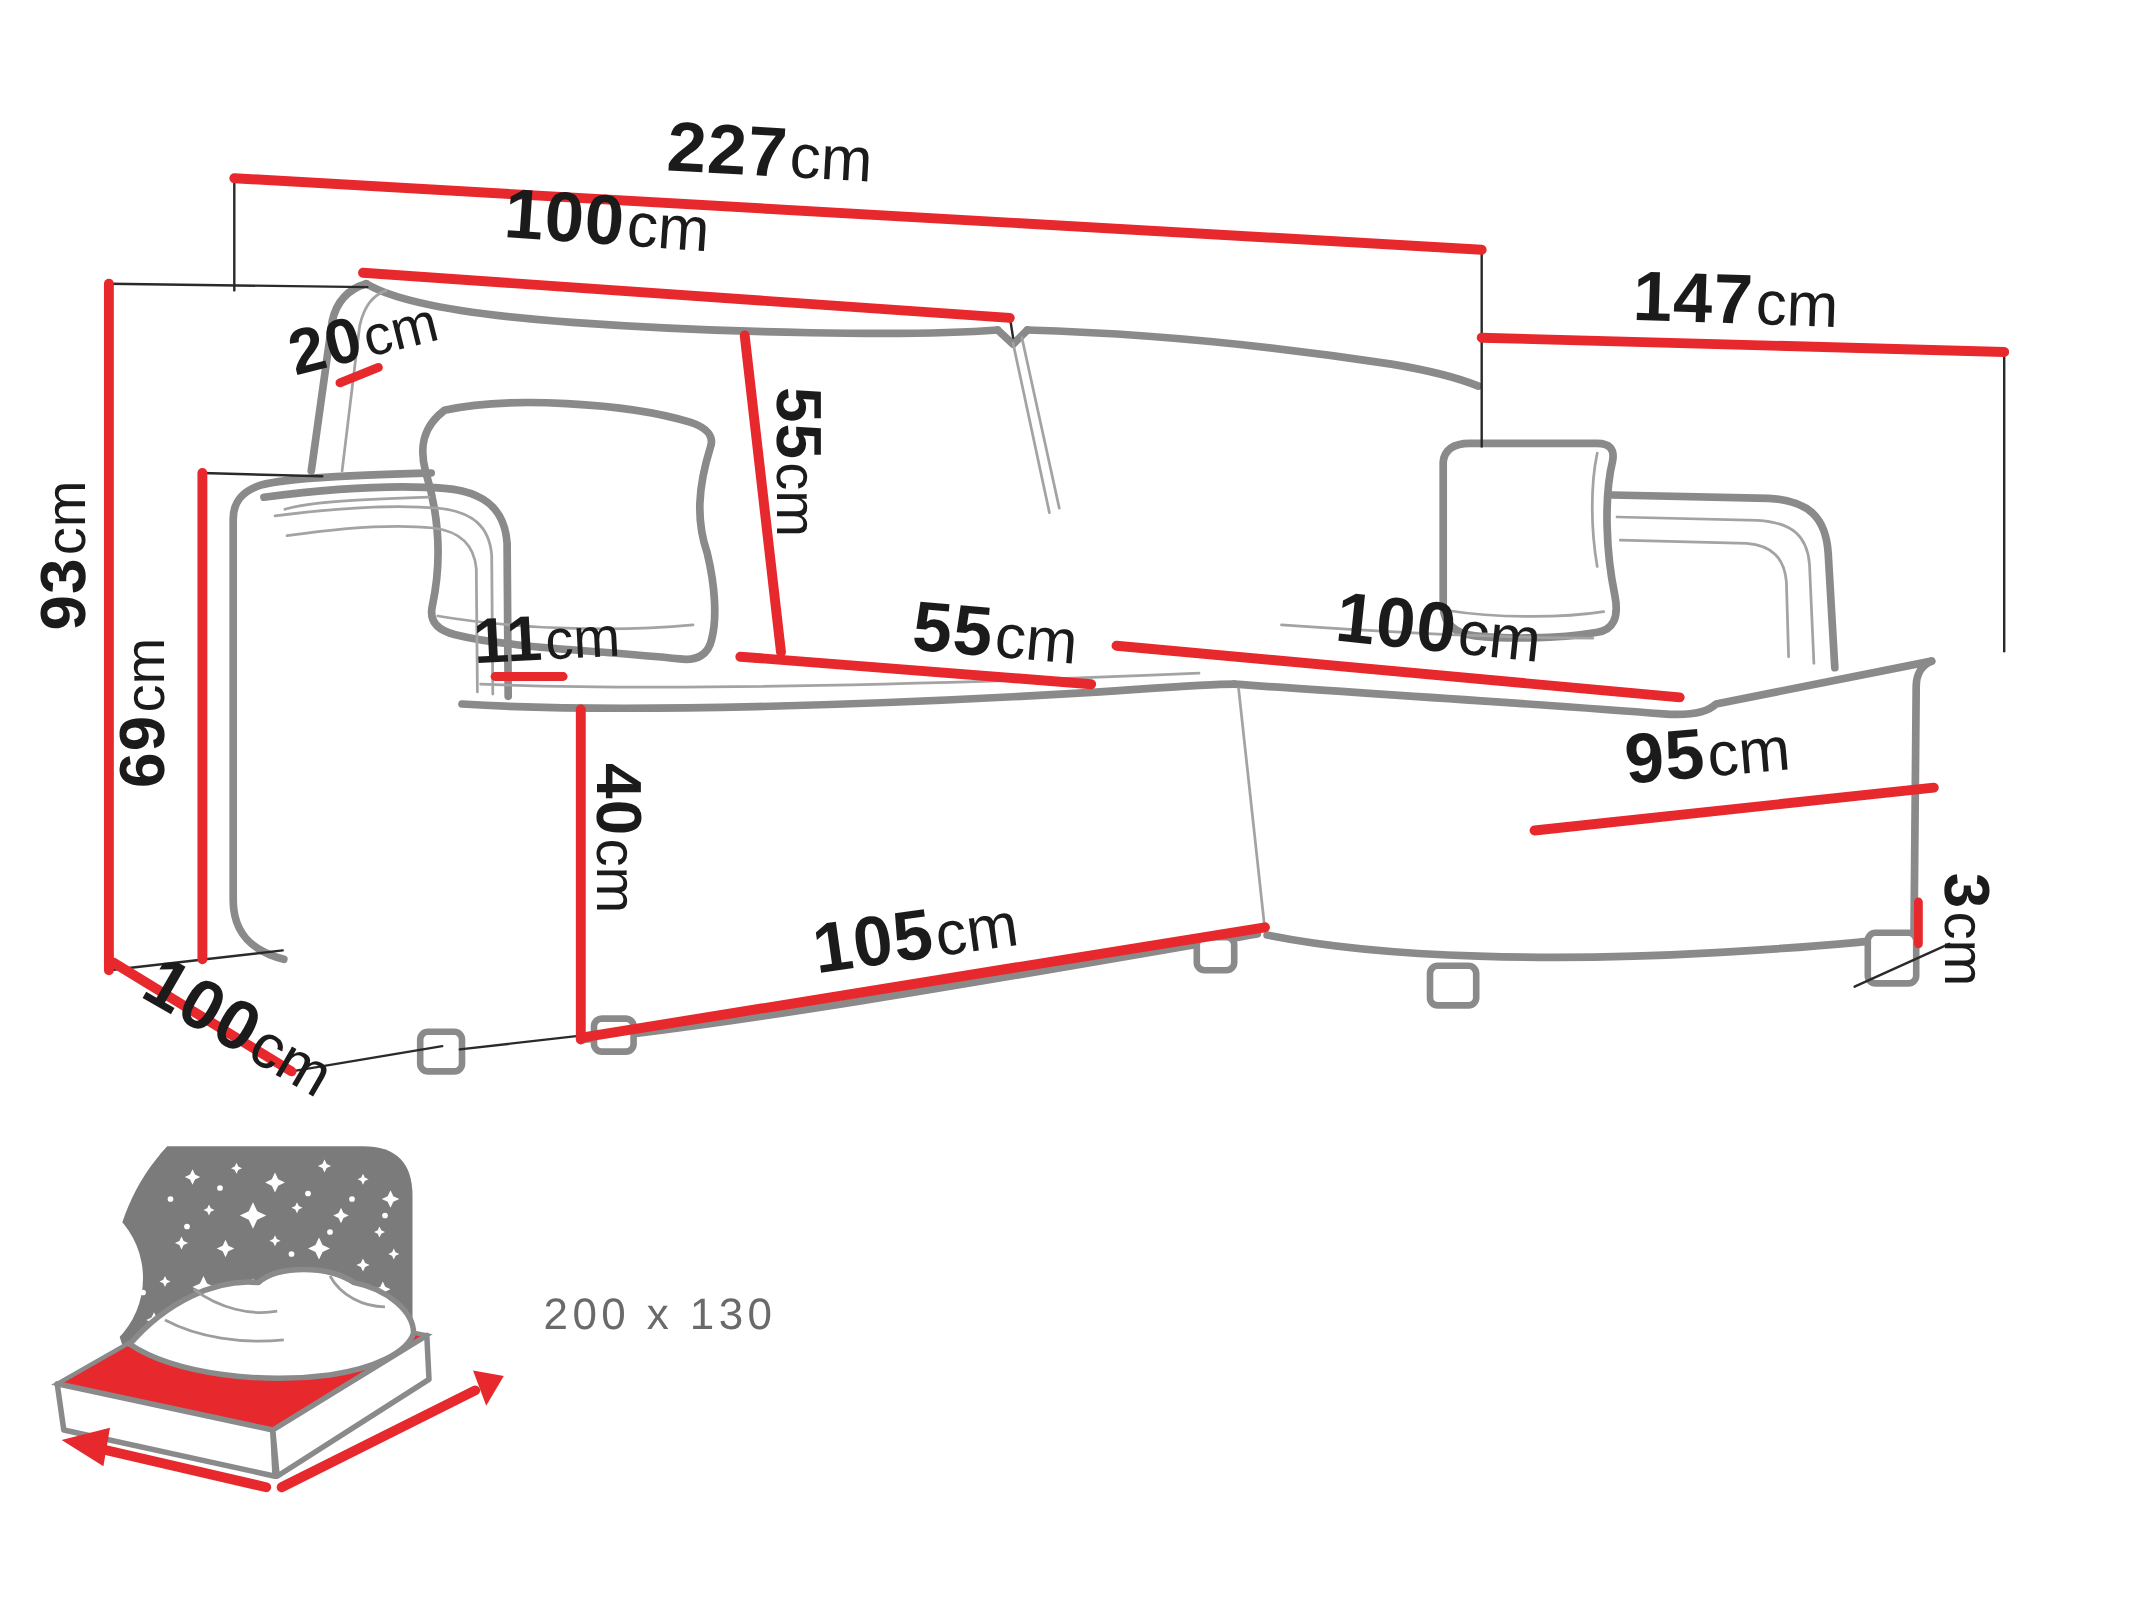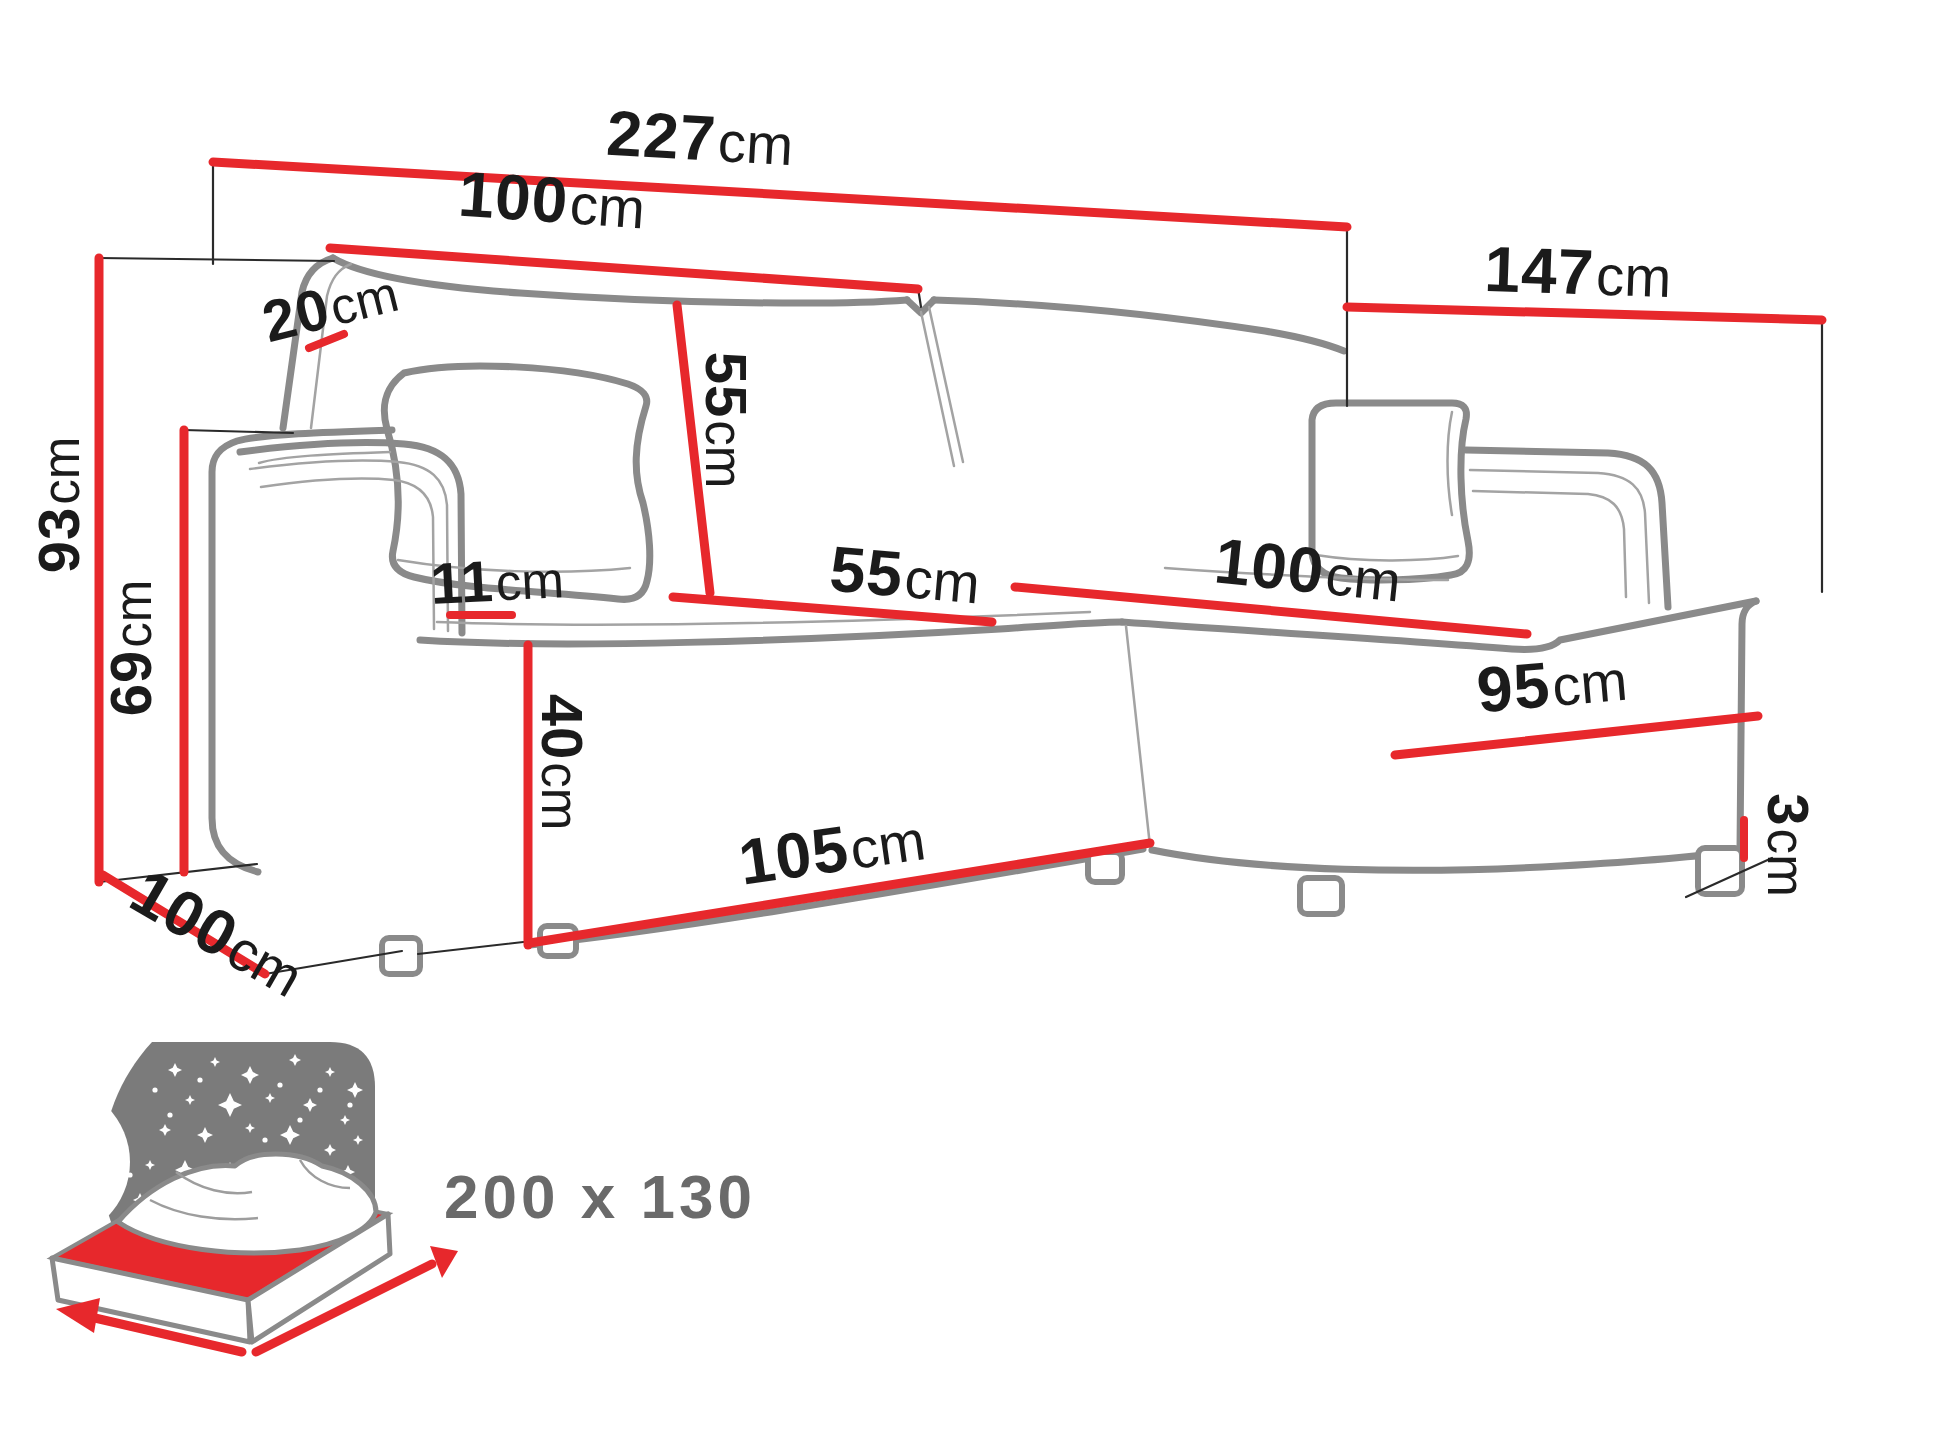--- a/index.html
+++ b/index.html
@@ -6,21 +6,21 @@
   #stage{position:relative;width:1940px;height:1455px;background:#ffffff;overflow:hidden;
          font-family:"Liberation Sans", sans-serif;}
   #lineart{position:absolute;left:0;top:0;}
   .dim{position:absolute;display:flex;align-items:baseline;white-space:nowrap;
        transform:translate(-50%,-50%) rotate(var(--r,0deg));color:#1b1b1b;}
   .dim .num{font-weight:700;font-size:1em;letter-spacing:1px;}
   .dim .unit{font-weight:400;font-size:0.88em;margin-left:2px;}
   .sz-l{font-size:64px;}
   .sz-m{font-size:58px;}
   .bed-size{position:absolute;transform:translate(-50%,-50%);color:#6a6a6a;
-            font-weight:700;font-size:62px;letter-spacing:4px;white-space:nowrap;}
+            font-weight:400;font-size:40px;letter-spacing:4px;white-space:nowrap;}
 </style>
 </head>
 <body>
 
 <div id="stage">
 
   <svg id="lineart" width="1940" height="1455" viewBox="0 0 1940 1455">
 
     <g>
       <path d="M152,1042 L330,1042 Q375,1042 375,1087 L375,1238 L118,1238 C88,1180 100,1098 152,1042 Z" fill="#7b7b7b" stroke="none"></path>

